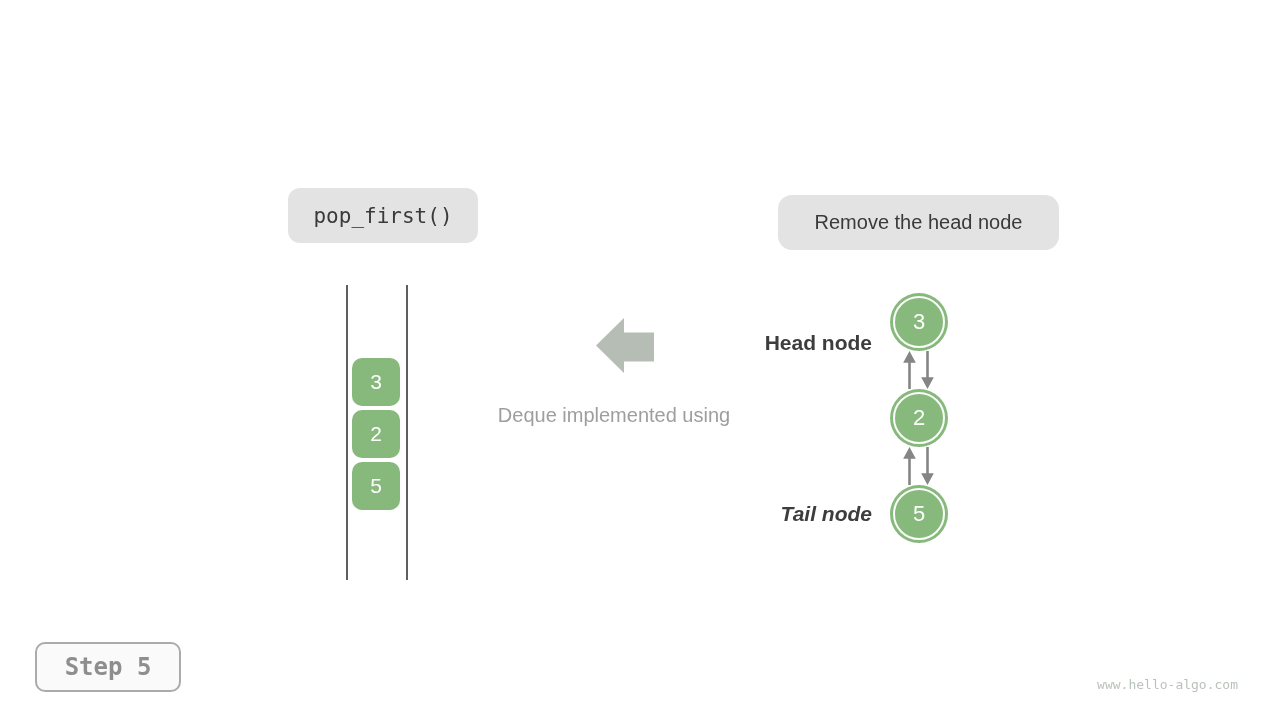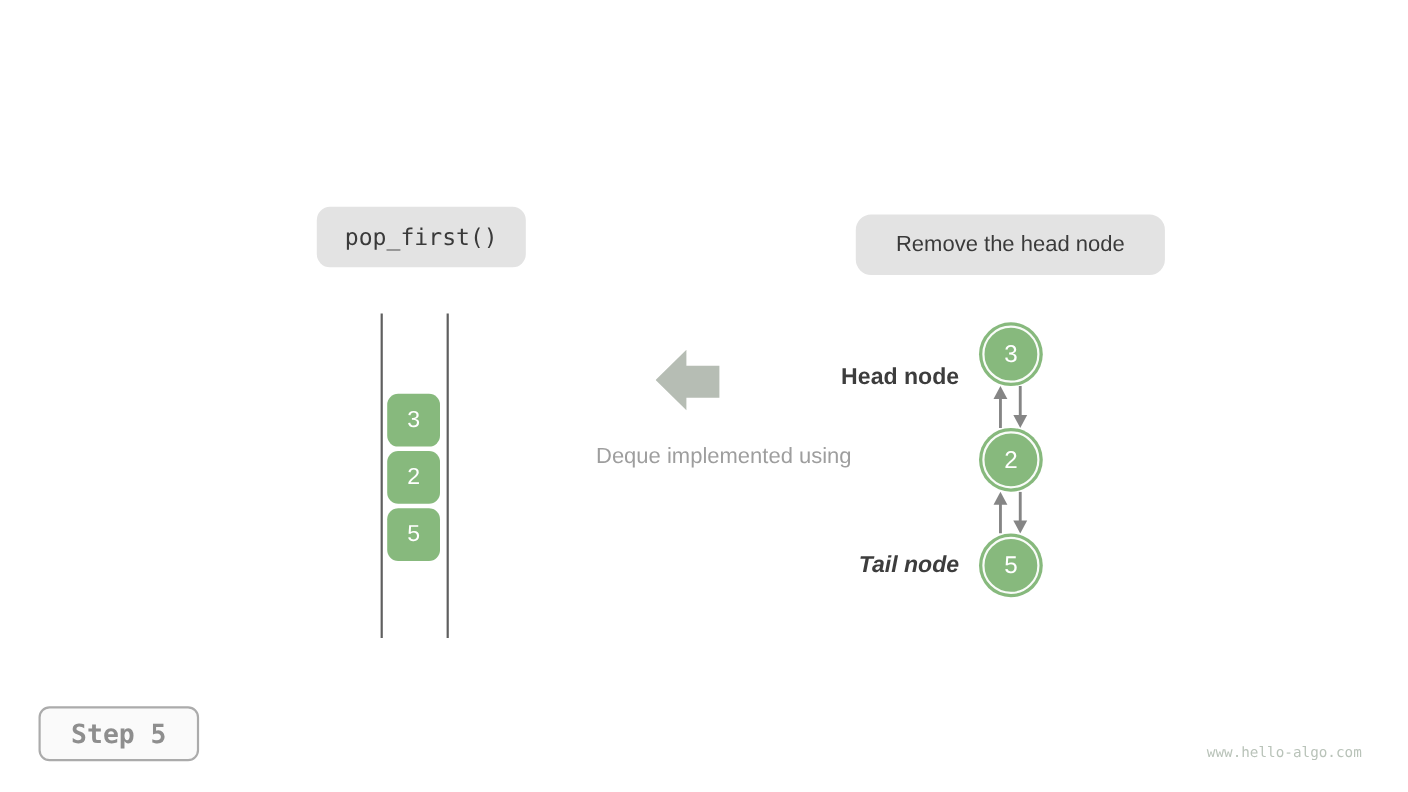--- a/index.html
+++ b/index.html
@@ -49,21 +49,21 @@
     font-size: 21px;
     font-weight: 500;
     display: flex;
     align-items: center;
     justify-content: center;
   }
 
   
   .caption {
     position: absolute;
-    left: 488px;
+    left: 444px;
     top: 401px;
     width: 340px;
     text-align: center;
     color: #9e9e9e;
     font-size: 20px;
     line-height: 29px;
   }
 
   
   .node {

